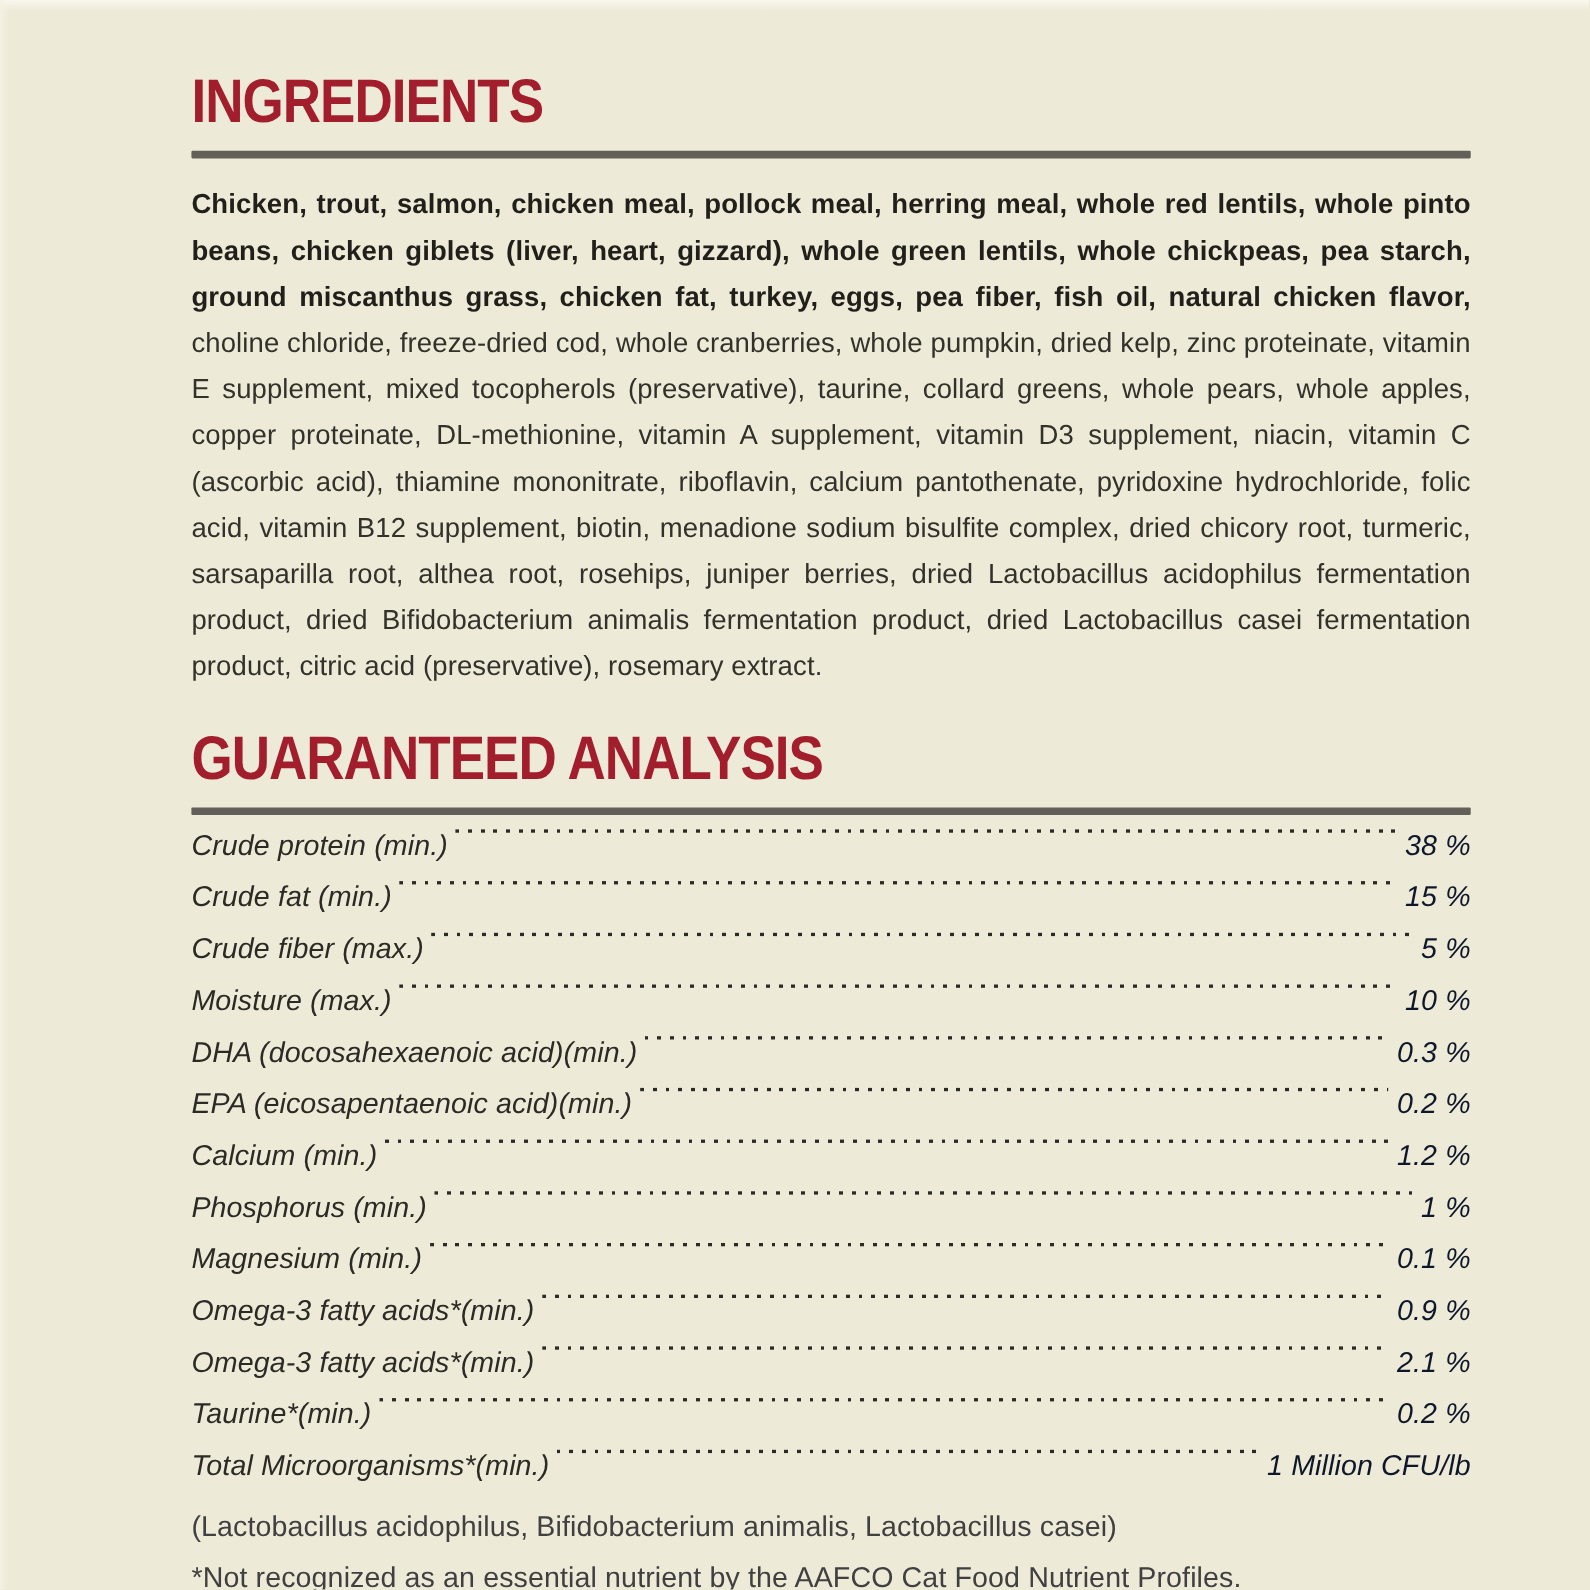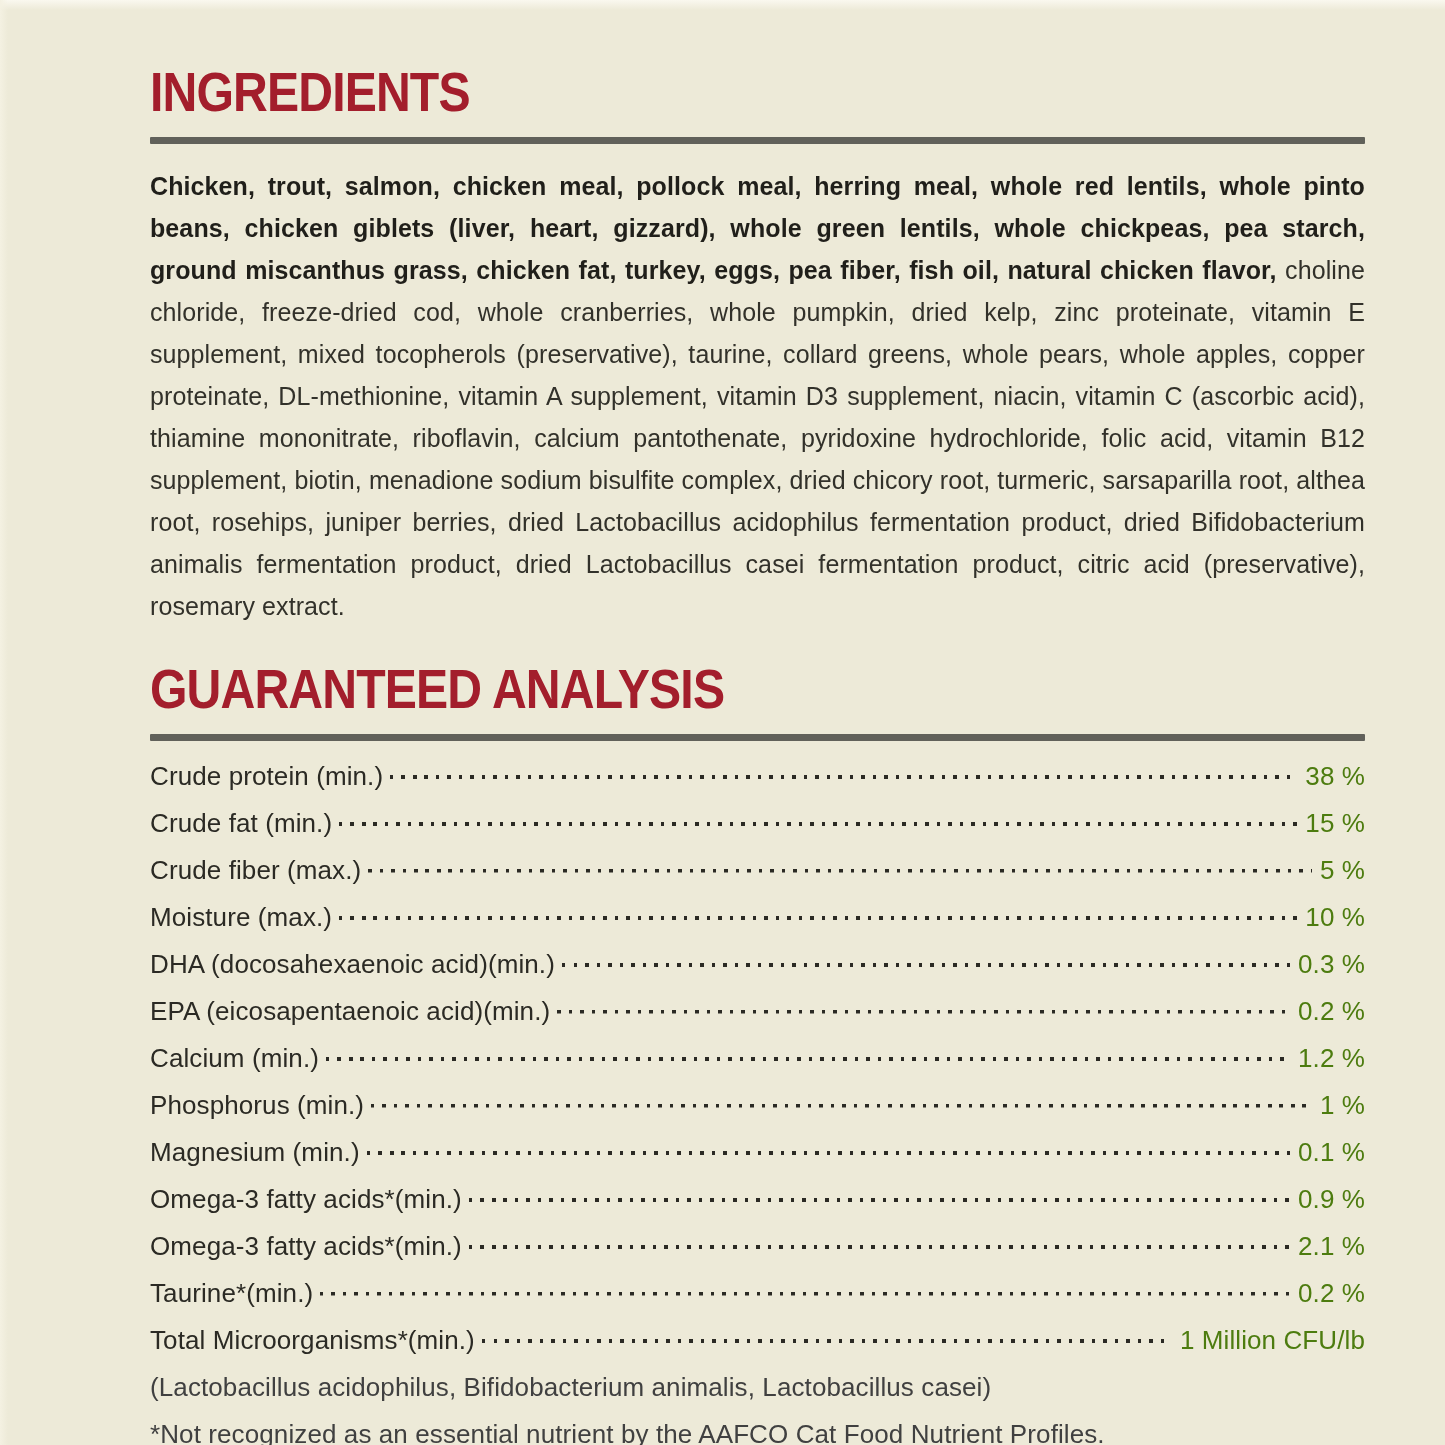--- a/index.html
+++ b/index.html
@@ -14,22 +14,23 @@
   .edge-top {
     position: absolute; top: 0; left: 0; right: 0; height: 10px;
     background: linear-gradient(#FAF8EF, rgba(237,234,216,0));
   }
   .edge-left {
     position: absolute; top: 0; left: 0; bottom: 0; width: 8px;
     background: linear-gradient(to right, #F4F1E2, rgba(237,234,216,0));
   }
   .page {
     box-sizing: border-box;
-    padding: 64px 80px 0 150px;
+    padding: 64px 108px 0 150px;
     height: 100%;
+    margin-left: 24px;
   }
   .heading {
     margin: 0;
     font-size: 56px;
     font-weight: bold;
     color: #A31E2C;
     line-height: 1.0;
     letter-spacing: -1px;
     transform: scaleX(0.86);
     transform-origin: left center;
@@ -48,36 +49,37 @@
     text-align: justify;
     color: #2B2A24;
     letter-spacing: 0.1px;
   }
   .ingredients-text .primary { font-weight: bold; color: #201F1A; }
   .ingredients-text .secondary { font-weight: normal; color: #32312A; }
   .ga-heading-wrap { margin-top: 34px; }
   .ga-rows { margin-top: 12px; }
   .ga-row {
     display: flex;
-    align-items: center;
+    align-items: flex-start;
     height: 47px;
     font-size: 26px;
     letter-spacing: 0.1px;
+    font-style: italic;
   }
   .ga-label { white-space: nowrap; color: #2B2A24; }
   .ga-dots {
     flex: 1;
     height: 4px;
     margin: 0 8px 0 7px;
     background-image: repeating-linear-gradient(to right, #2B2A24 0px, #2B2A24 3.5px, transparent 3.5px, transparent 11.5px);
     background-repeat: repeat-x;
     background-position: left bottom;
     background-size: auto 3.5px;
   }
-  .ga-value { white-space: nowrap; color: #4d7c0f; }
+  .ga-value { white-space: nowrap; color: #0f172a; }
   .foot-line {
     margin: 0;
     font-size: 26px;
     line-height: 47px;
     color: #404040;
     letter-spacing: 0.1px;
   }
 </style>
 </head>
 <body>

